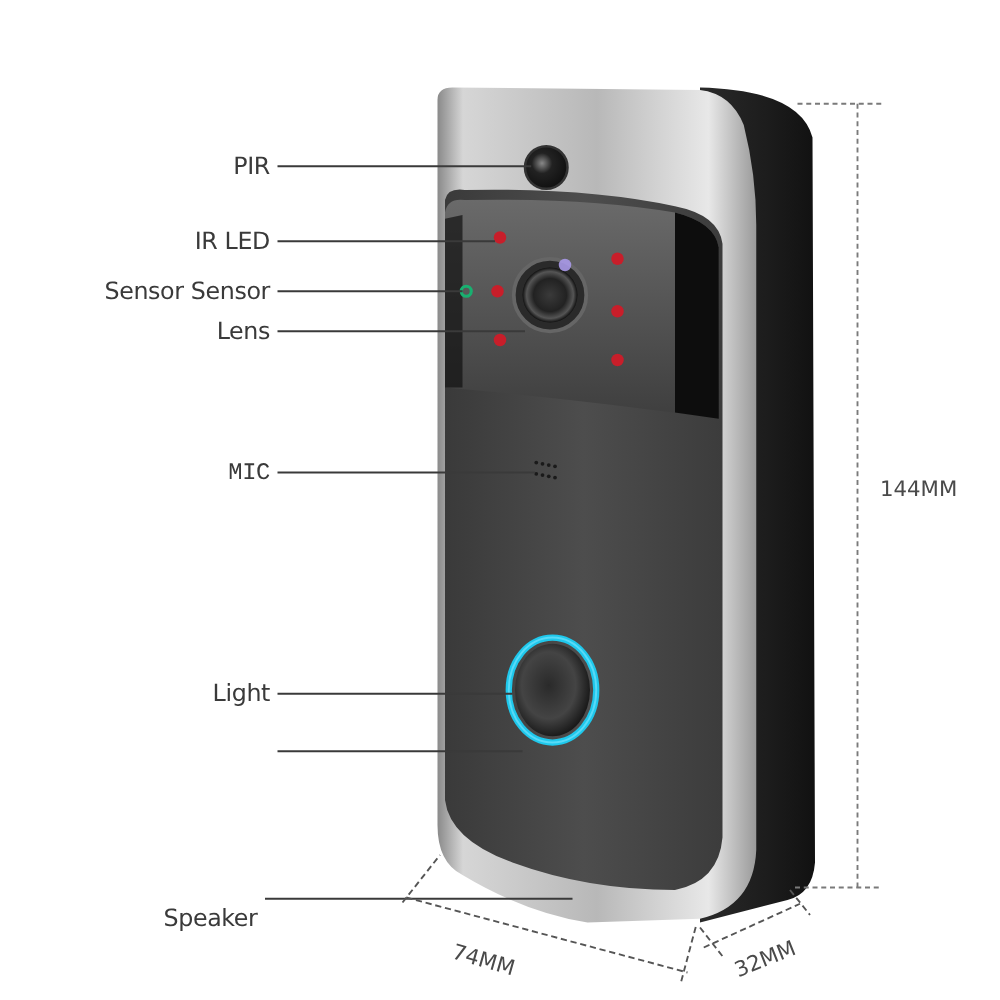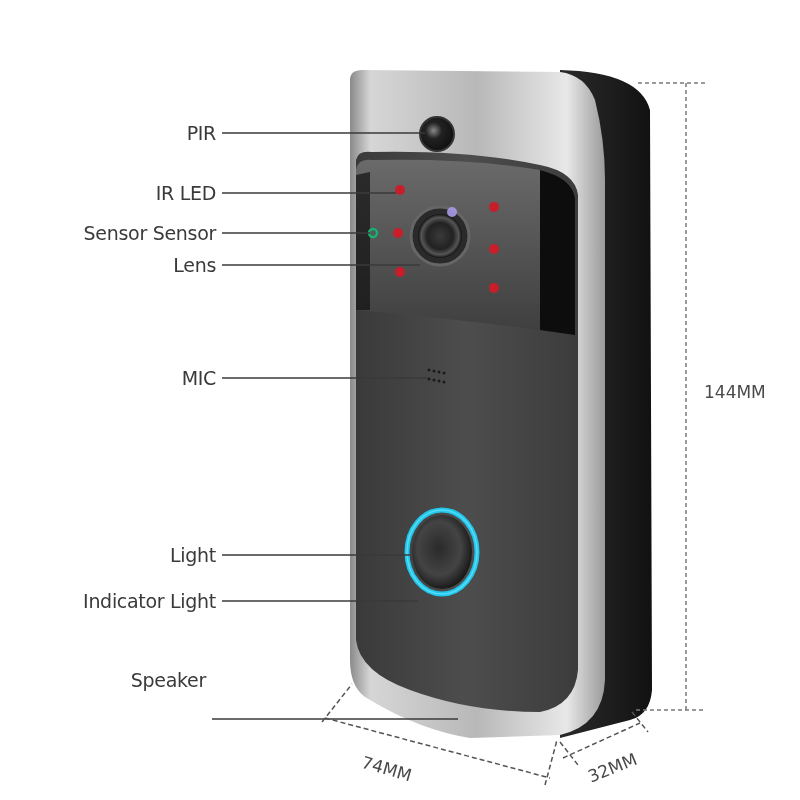--- a/index.html
+++ b/index.html
@@ -124,21 +124,20 @@
       <line x1="563" y1="758" x2="640" y2="723"></line>
       <line x1="560" y1="742" x2="578" y2="765"></line>
       <line x1="632" y1="712" x2="648" y2="732"></line>
     </g>
   </svg>
 
   <div class="label right" style="right:584px;top:122px;">PIR</div>
   <div class="label right" style="right:584px;top:182px;text-align:center;">IR LED</div>
   <div class="label right" style="right:584px;top:222px;">Sensor Sensor</div>
   <div class="label right" style="right:584px;top:254px;margin-left:16px;">Lens</div>
-  <div class="label right" style="right:584px;top:367px;">MIC</div>
+  <div class="label right" style="right:584px;top:367px;font-family:Liberation Mono, monospace;">MIC</div>
   <div class="label right" style="right:584px;top:544px;">Light</div>
-  <div class="label right" style="right:584px;top:590px;">Indicator Light</div>
-  <div class="label right" style="right:594px;top:669px;">Speaker</div>
+  <div class="label right" style="right:594px;top:724px;">Speaker</div>
 
   <div class="dim" style="left:692px;top:382px;margin-left:12px;">144MM</div>
   <div class="dim" style="left:365px;top:752px;transform:rotate(16deg);transform-origin:left top;">74MM</div>
   <div class="dim" style="left:585px;top:768px;transform:rotate(-22deg);transform-origin:left top;">32MM</div>
 </div>
 
 </body></html>

